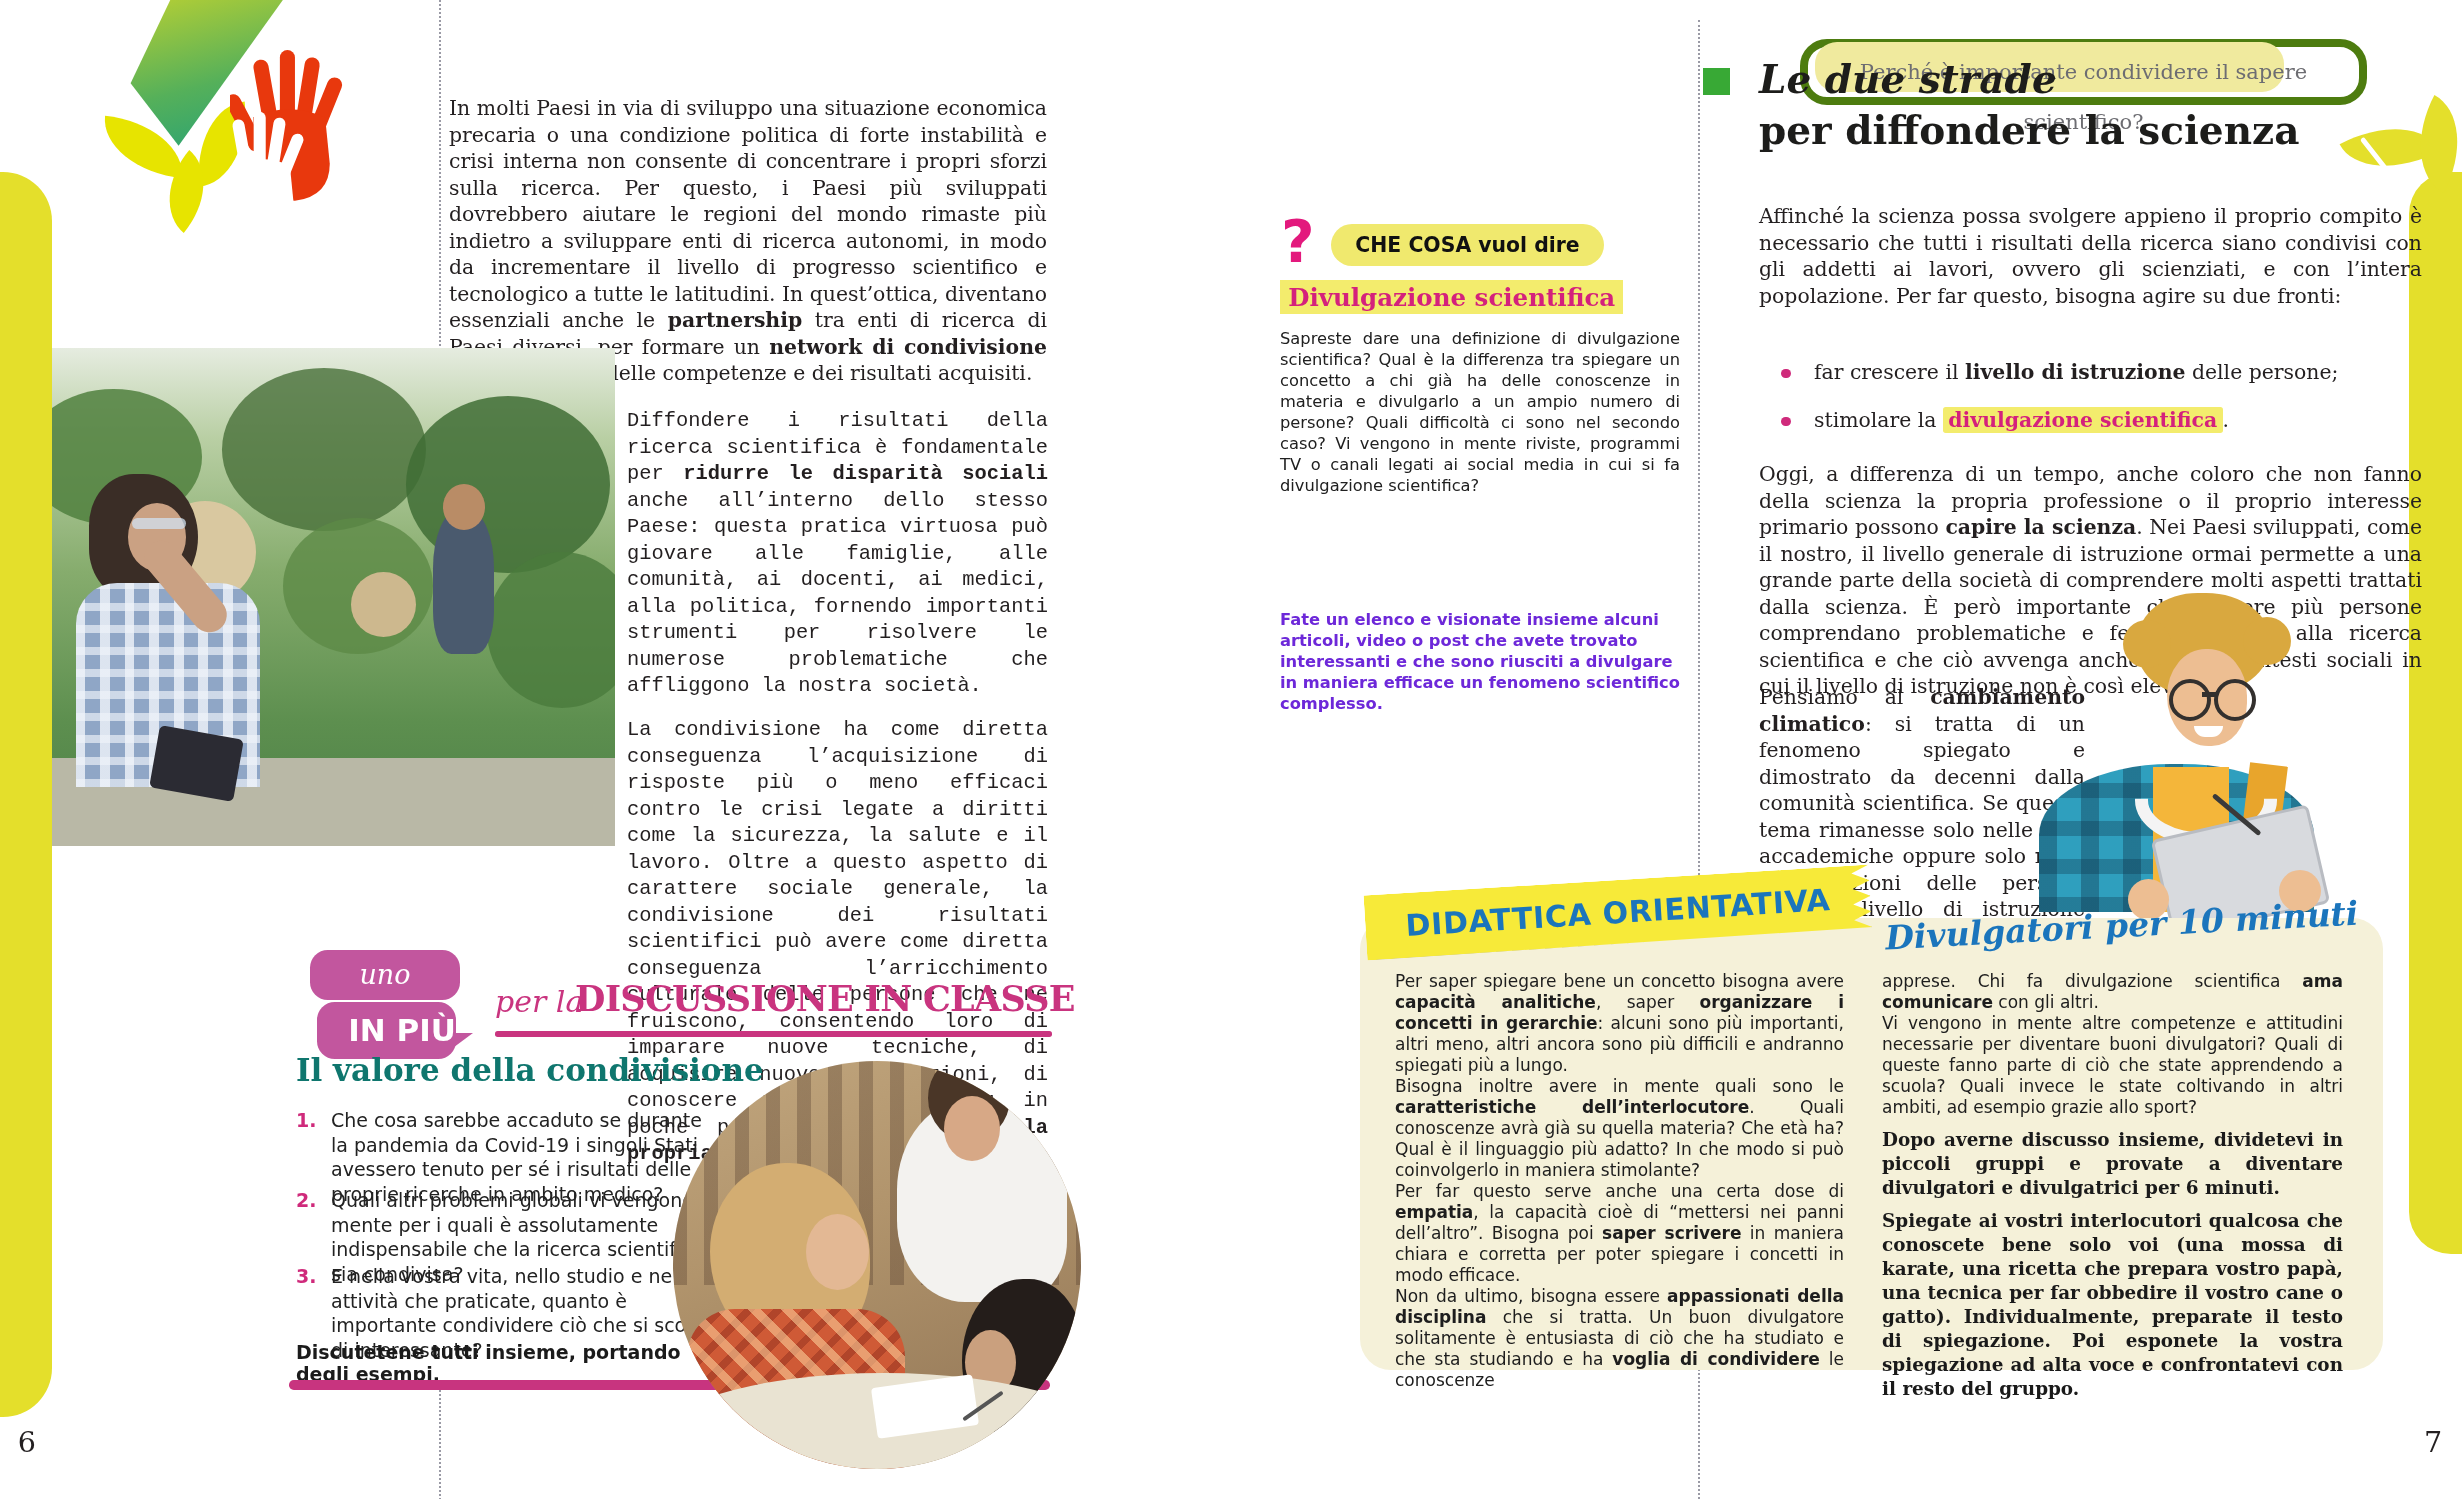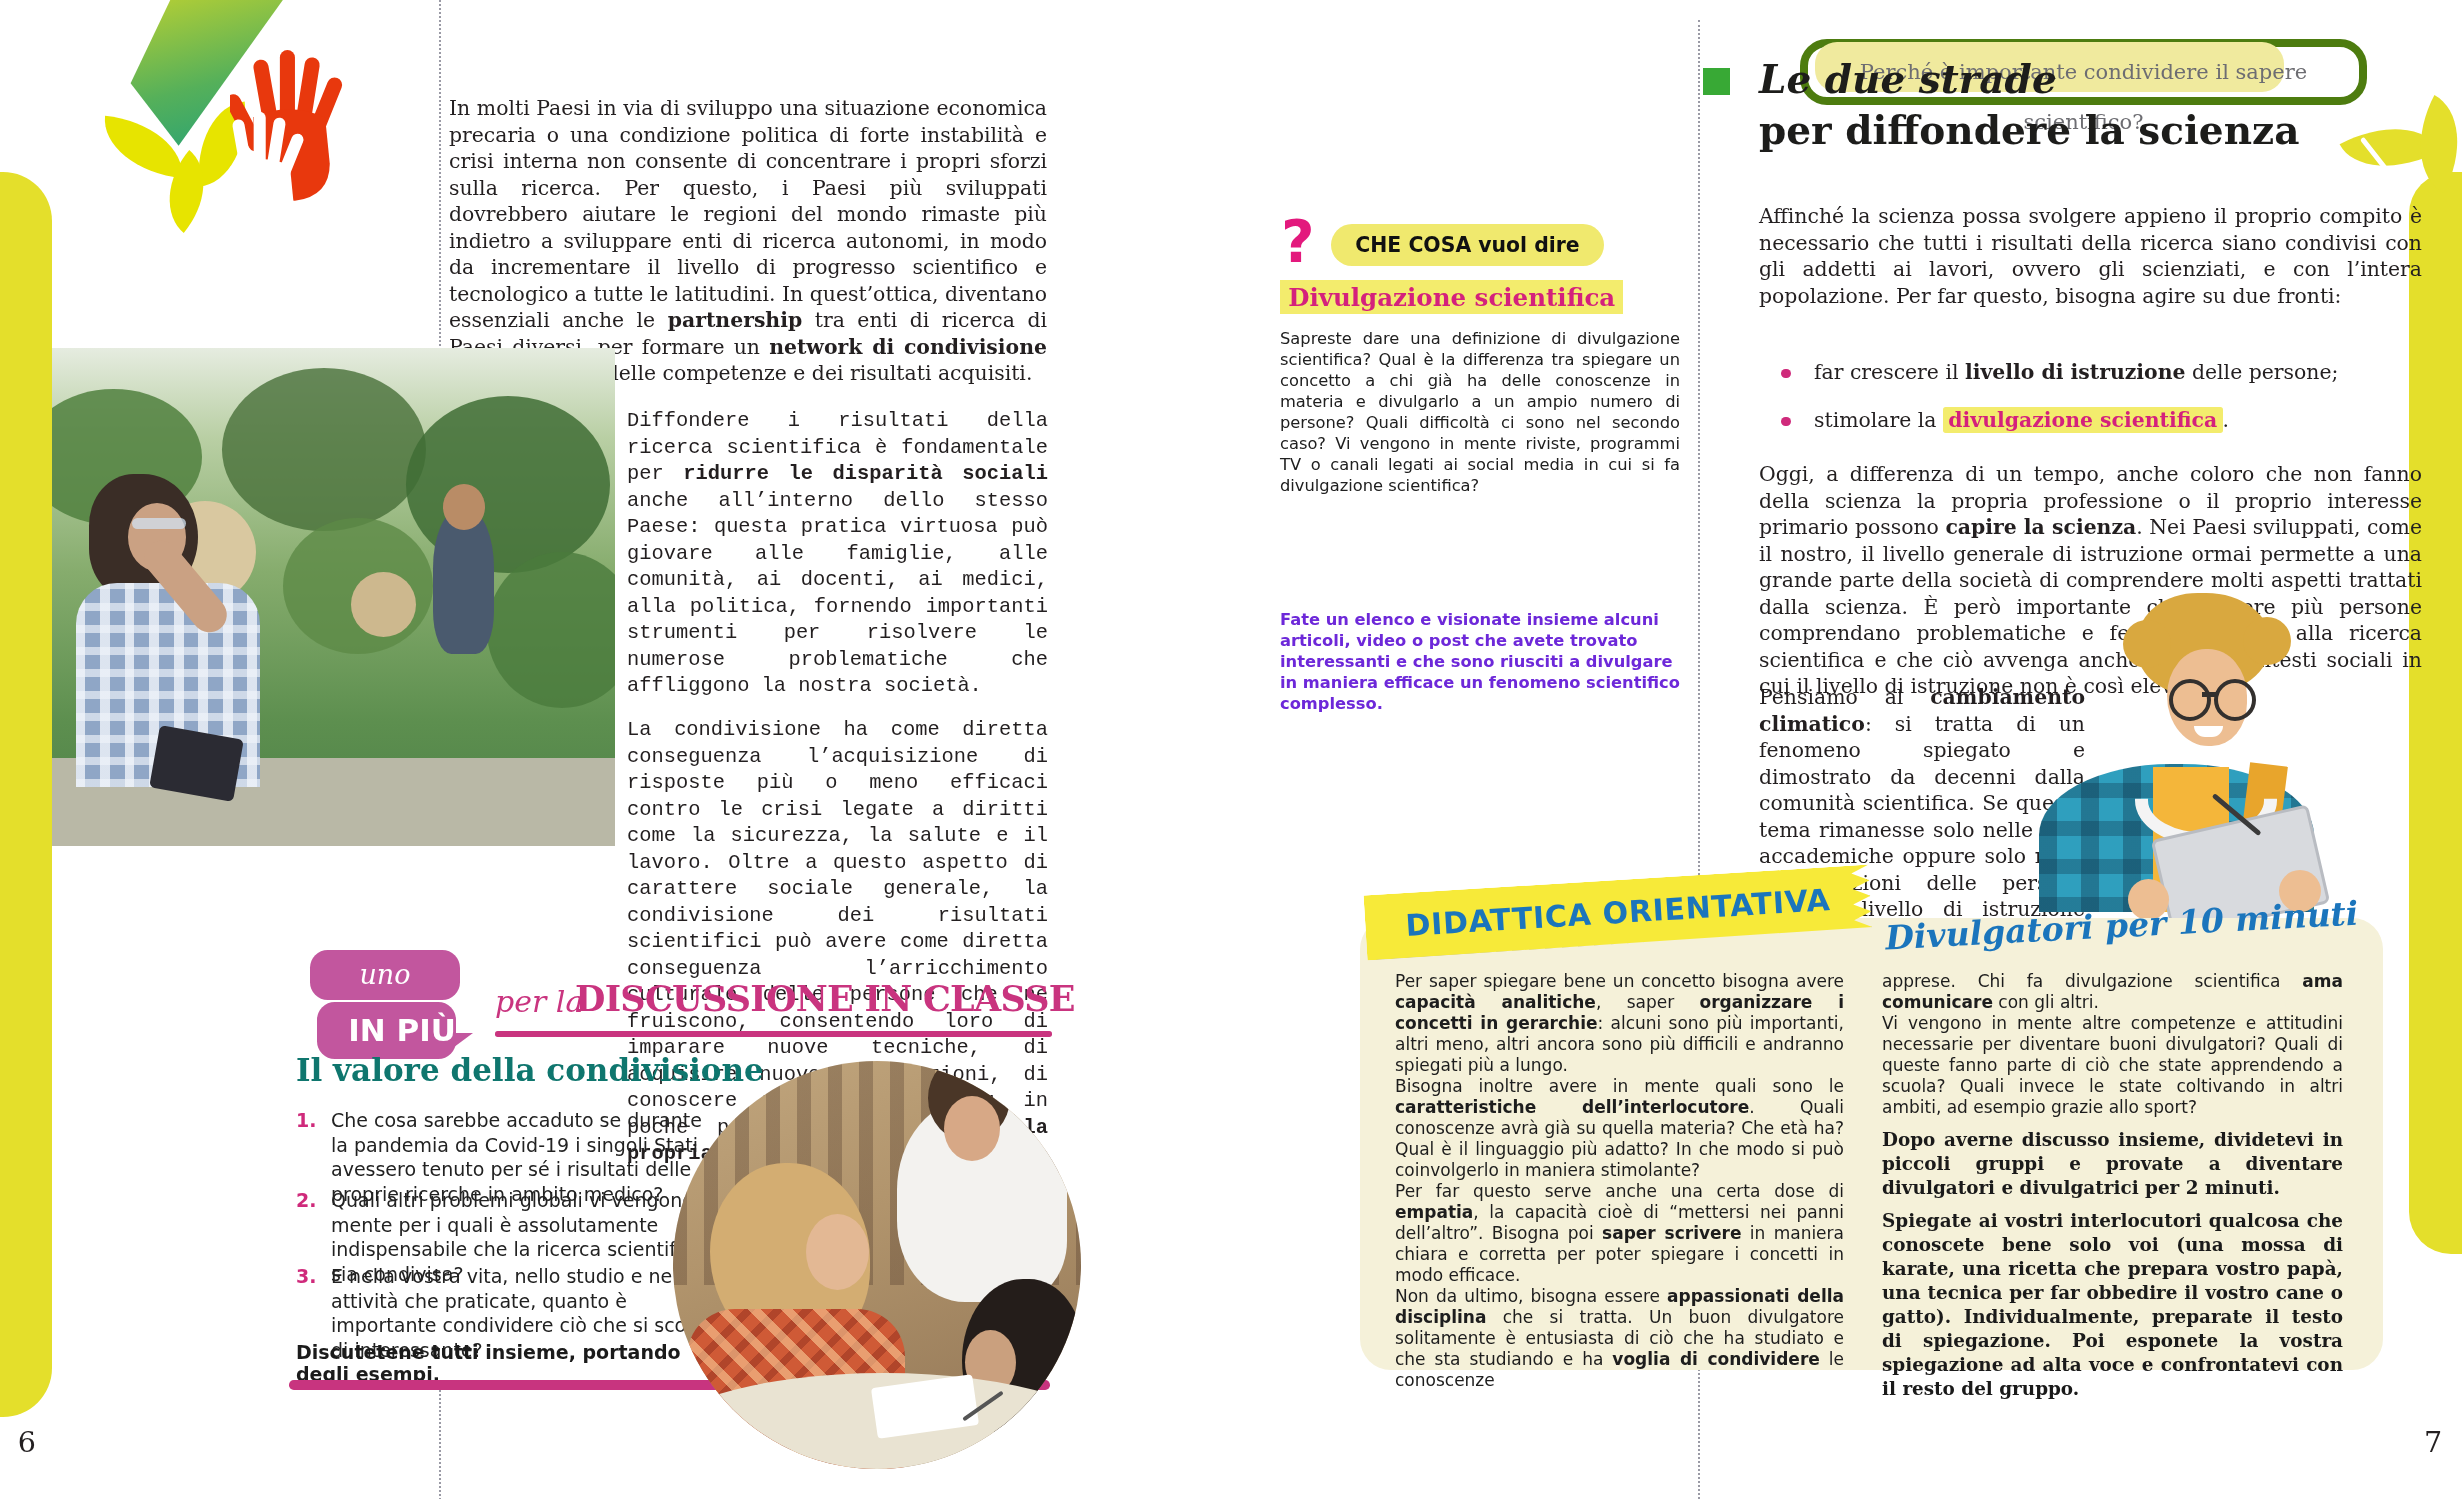--- a/index.html
+++ b/index.html
@@ -240,18 +240,18 @@
 
   <div class="didcol just" style="left:1395px;width:449px;">
     <p>Per saper spiegare bene un concetto bisogna avere <strong>capacità analitiche</strong>, saper <strong>organizzare i concetti in gerarchie</strong>: alcuni sono più importanti, altri meno, altri ancora sono più difficili e andranno spiegati più a lungo.</p>
     <p>Bisogna inoltre avere in mente quali sono le <strong>caratteristiche dell’interlocutore</strong>. Quali conoscenze avrà già su quella materia? Che età ha? Qual è il linguaggio più adatto? In che modo si può coinvolgerlo in maniera stimolante?</p>
     <p>Per far questo serve anche una certa dose di <strong>empatia</strong>, la capacità cioè di “mettersi nei panni dell’altro”. Bisogna poi <strong>saper scrivere</strong> in maniera chiara e corretta per poter spiegare i concetti in modo efficace.</p>
     <p>Non da ultimo, bisogna essere <strong>appassionati della disciplina</strong> che si tratta. Un buon divulgatore solitamente è entusiasta di ciò che ha studiato e che sta studiando e ha <strong>voglia di condividere</strong> le conoscenze</p>
   </div>
   <div class="didcol just" style="left:1882px;width:461px;">
     <p>apprese. Chi fa divulgazione scientifica <strong>ama comunicare</strong> con gli altri.</p>
     <p>Vi vengono in mente altre competenze e attitudini necessarie per diventare buoni divulgatori? Quali di queste fanno parte di ciò che state apprendendo a scuola? Quali invece le state coltivando in altri ambiti, ad esempio grazie allo sport?</p>
-    <p class="serifb">Dopo averne discusso insieme, dividetevi in piccoli gruppi e provate a diventare divulgatori e divulgatrici per 2 minuti.</p>
+    <p class="serifb">Dopo averne discusso insieme, dividetevi in piccoli gruppi e provate a diventare divulgatori e divulgatrici per 6 minuti.</p>
     <p class="serifb">Spiegate ai vostri interlocutori qualcosa che conoscete bene solo voi (una mossa di karate, una ricetta che prepara vostro papà, una tecnica per far obbedire il vostro cane o gatto). Individualmente, preparate il testo di spiegazione. Poi esponete la vostra spiegazione ad alta voce e confrontatevi con il resto del gruppo.</p>
   </div>
 
 </div>
 
 
 </body></html>

